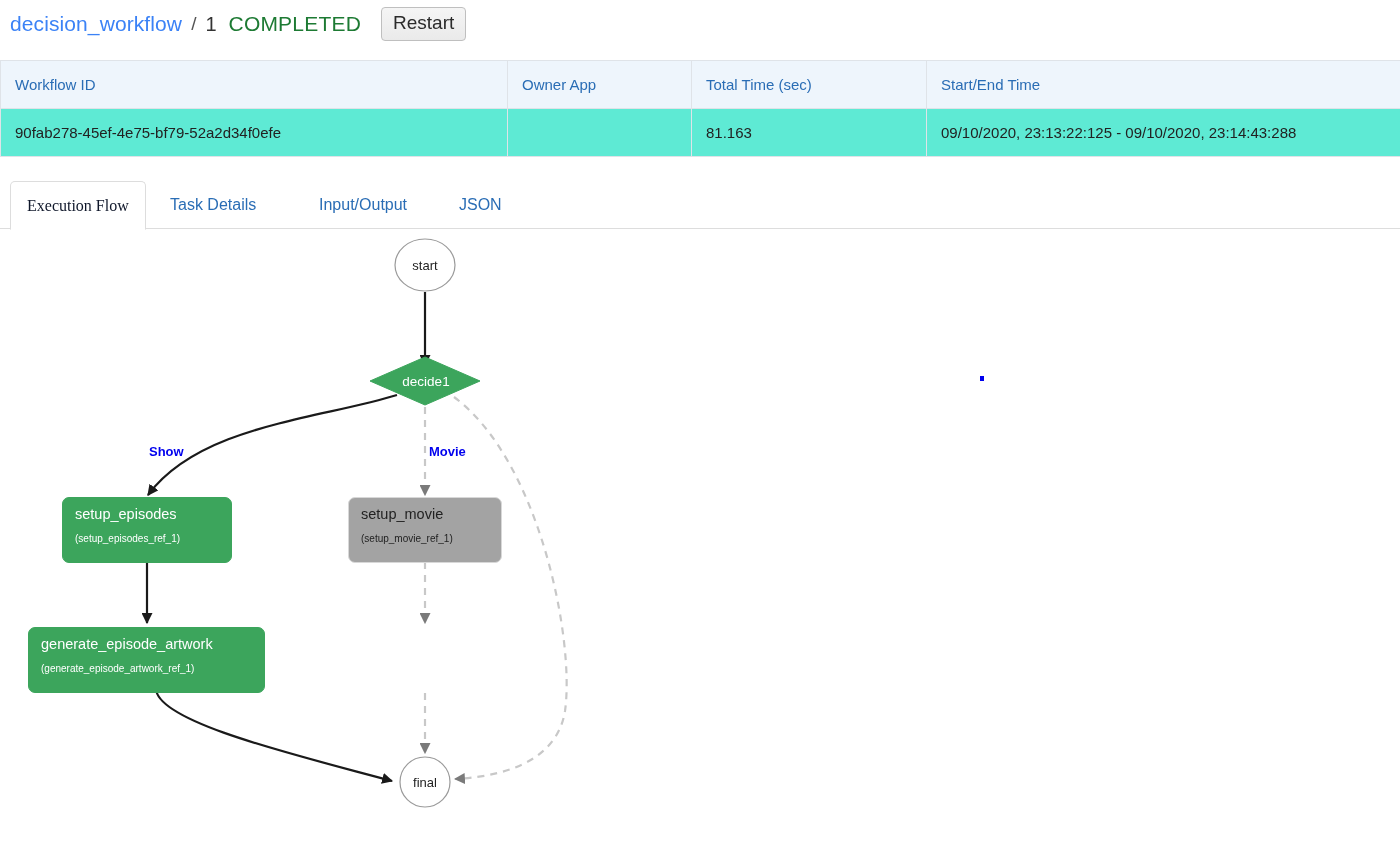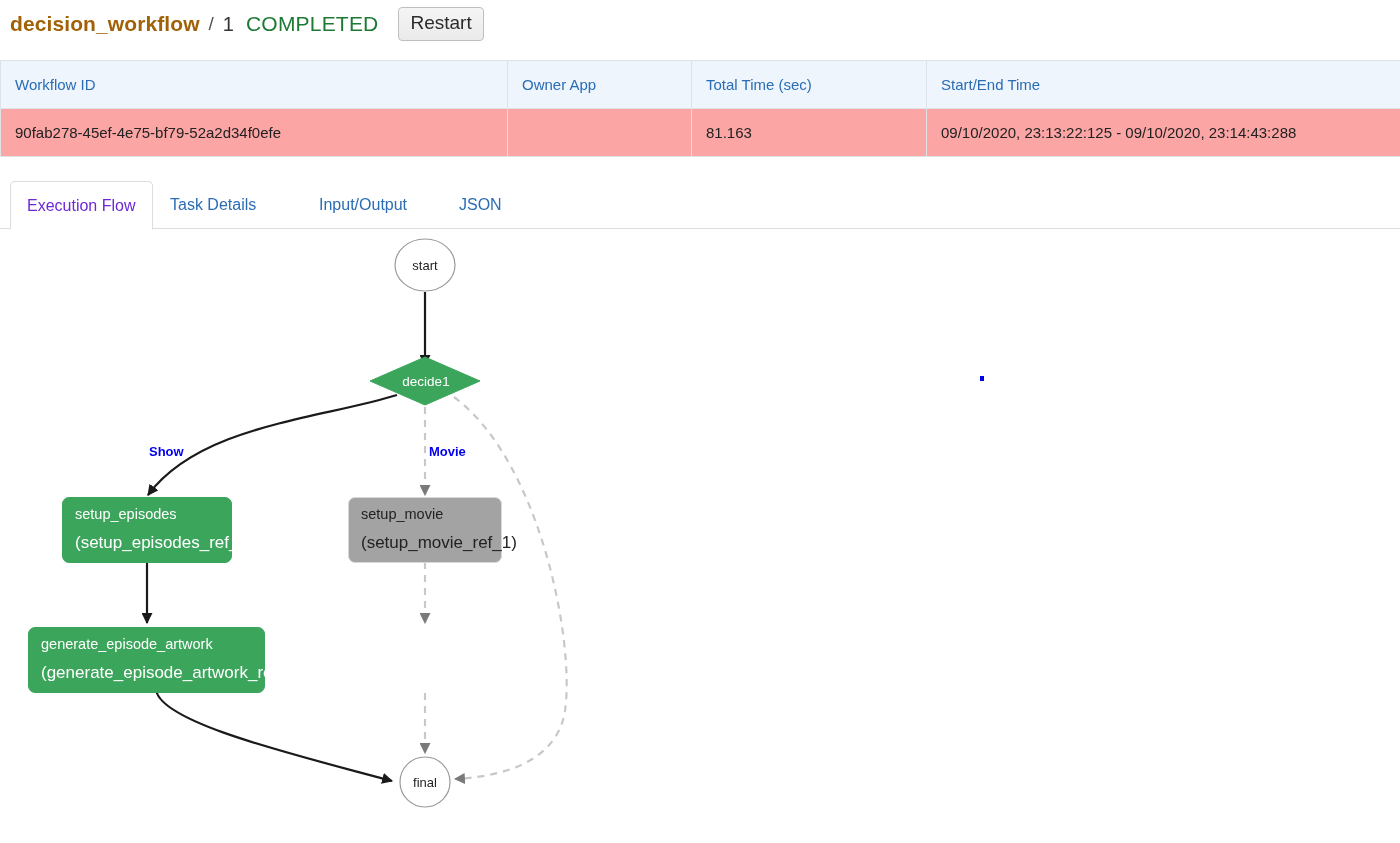--- a/index.html
+++ b/index.html
@@ -22,23 +22,22 @@
     left: 0; top: 0;
     width: 1400px;
     height: 48px;
     display: flex;
     align-items: center;
     padding-left: 10px;
     box-sizing: border-box;
   }
   .hdr-name {
     font-size: 21px;
-    color: #a16207;
+    color: #3b82f6;
     letter-spacing: 0.1px;
-    font-weight: bold;
   }
   .hdr-sep {
     font-size: 19px;
     color: #555555;
     margin: 0 9px;
   }
   .hdr-version {
     font-size: 20px;
     color: #333333;
   }
@@ -76,21 +75,21 @@
     padding: 0 14px;
     font-size: 15px;
     font-weight: normal;
   }
   .wf-table th {
     background: #eef5fc;
     color: #2a6db5;
     height: 47px;
   }
   .wf-table td {
-    background: #fca5a5;
+    background: #5eead4;
     color: #222222;
     height: 47px;
   }
   .col-wfid   { width: 478px; }
   .col-owner  { width: 155px; }
   .col-total  { width: 206px; }
   .col-times  { width: 561px; }
 
   
   .tabs {
@@ -106,26 +105,27 @@
     top: 0;
     height: 48px;
     line-height: 48px;
     font-size: 16px;
     color: #2a6db5;
     cursor: pointer;
     padding: 0 16px;
     box-sizing: border-box;
   }
   .tab.active {
-    color: #6d28d9;
+    color: #0f172a;
     background: #ffffff;
     border: 1px solid #dddddd;
     border-bottom: 1px solid #ffffff;
     border-radius: 5px 5px 0 0;
     height: 49px;
+    font-family: Liberation Serif, serif;
   }
 
   
   .graph {
     position: absolute;
     left: 0; top: 211px;
     width: 1180px;
     height: 614px;
   }
   .graph svg { display: block; }
@@ -160,21 +160,21 @@
   .task-box.pending {
     background: #a3a3a3;
     border: 1px solid #d8d8d8;
   }
   .task-title {
     font-size: 14.5px;
     line-height: 1.05;
     white-space: nowrap;
   }
   .task-ref {
-    font-size: 17px;
+    font-size: 10px;
     line-height: 1.05;
     margin-top: 12px;
     white-space: nowrap;
   }
   .task-box.done .task-title,
   .task-box.done .task-ref { color: #ffffff; }
   .task-box.pending .task-title,
   .task-box.pending .task-ref { color: #222222; }
 
   .stray-dot {

